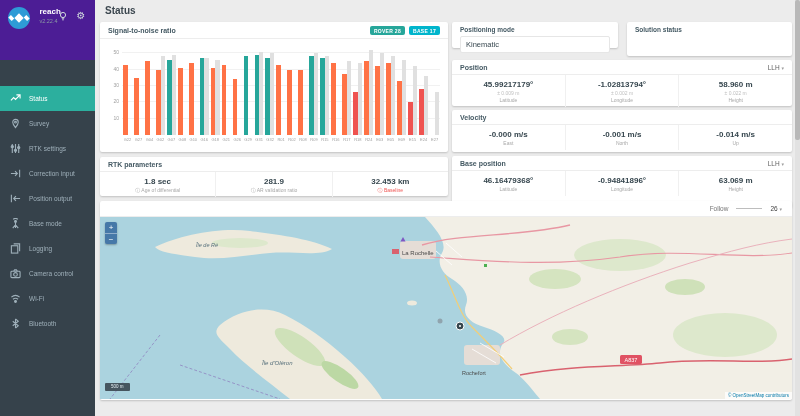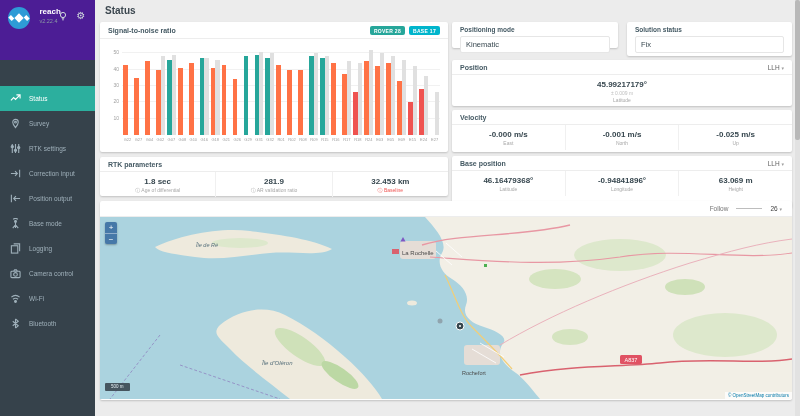--- a/index.html
+++ b/index.html
@@ -392,52 +392,61 @@
         </div>
       </div>
   </section>
 
   <section class="card" id="pm-card">
     <div class="fld-lab">Positioning mode</div>
     <div class="fld">Kinematic</div>
   </section>
   <section class="card" id="ss-card">
     <div class="fld-lab">Solution status</div>
-    <div class="fld">Fix</div>
   </section>
 
   <section class="card" id="pos-card">
     <div class="card-hd">
       <span class="t">Position</span>
       <span class="llh"><span>LLH</span> <span class="car">▾</span></span>
     </div>
     <div class="stats" id="pos-stats">
         <div class="scell">
           <div class="sval">45.99217179°</div>
           <div class="sprec">± 0.009 m</div>
           <div class="slab">Latitude</div>
         </div>
+        <div class="scell">
+          <div class="sval">-1.02813794°</div>
+          <div class="sprec">± 0.002 m</div>
+          <div class="slab">Longitude</div>
+        </div>
+        <div class="scell">
+          <div class="sval">58.960 m</div>
+          <div class="sprec">± 0.022 m</div>
+          <div class="slab">Height</div>
+        </div>
       </div>
   </section>
 
   <section class="card" id="vel-card">
     <div class="card-hd">
         <span class="t">Velocity</span>
       </div>
     <div class="stats" id="vel-stats">
         <div class="scell">
           <div class="sval">-0.000 m/s</div>
           <div class="slab">East</div>
         </div>
         <div class="scell">
           <div class="sval">-0.001 m/s</div>
           <div class="slab">North</div>
         </div>
         <div class="scell">
-          <div class="sval">-0.025 m/s</div>
+          <div class="sval">-0.014 m/s</div>
           <div class="slab">Up</div>
         </div>
       </div>
   </section>
 
   <section class="card" id="bpos-card">
     <div class="card-hd">
       <span class="t">Base position</span>
       <span class="llh"><span>LLH</span> <span class="car">▾</span></span>
     </div>

